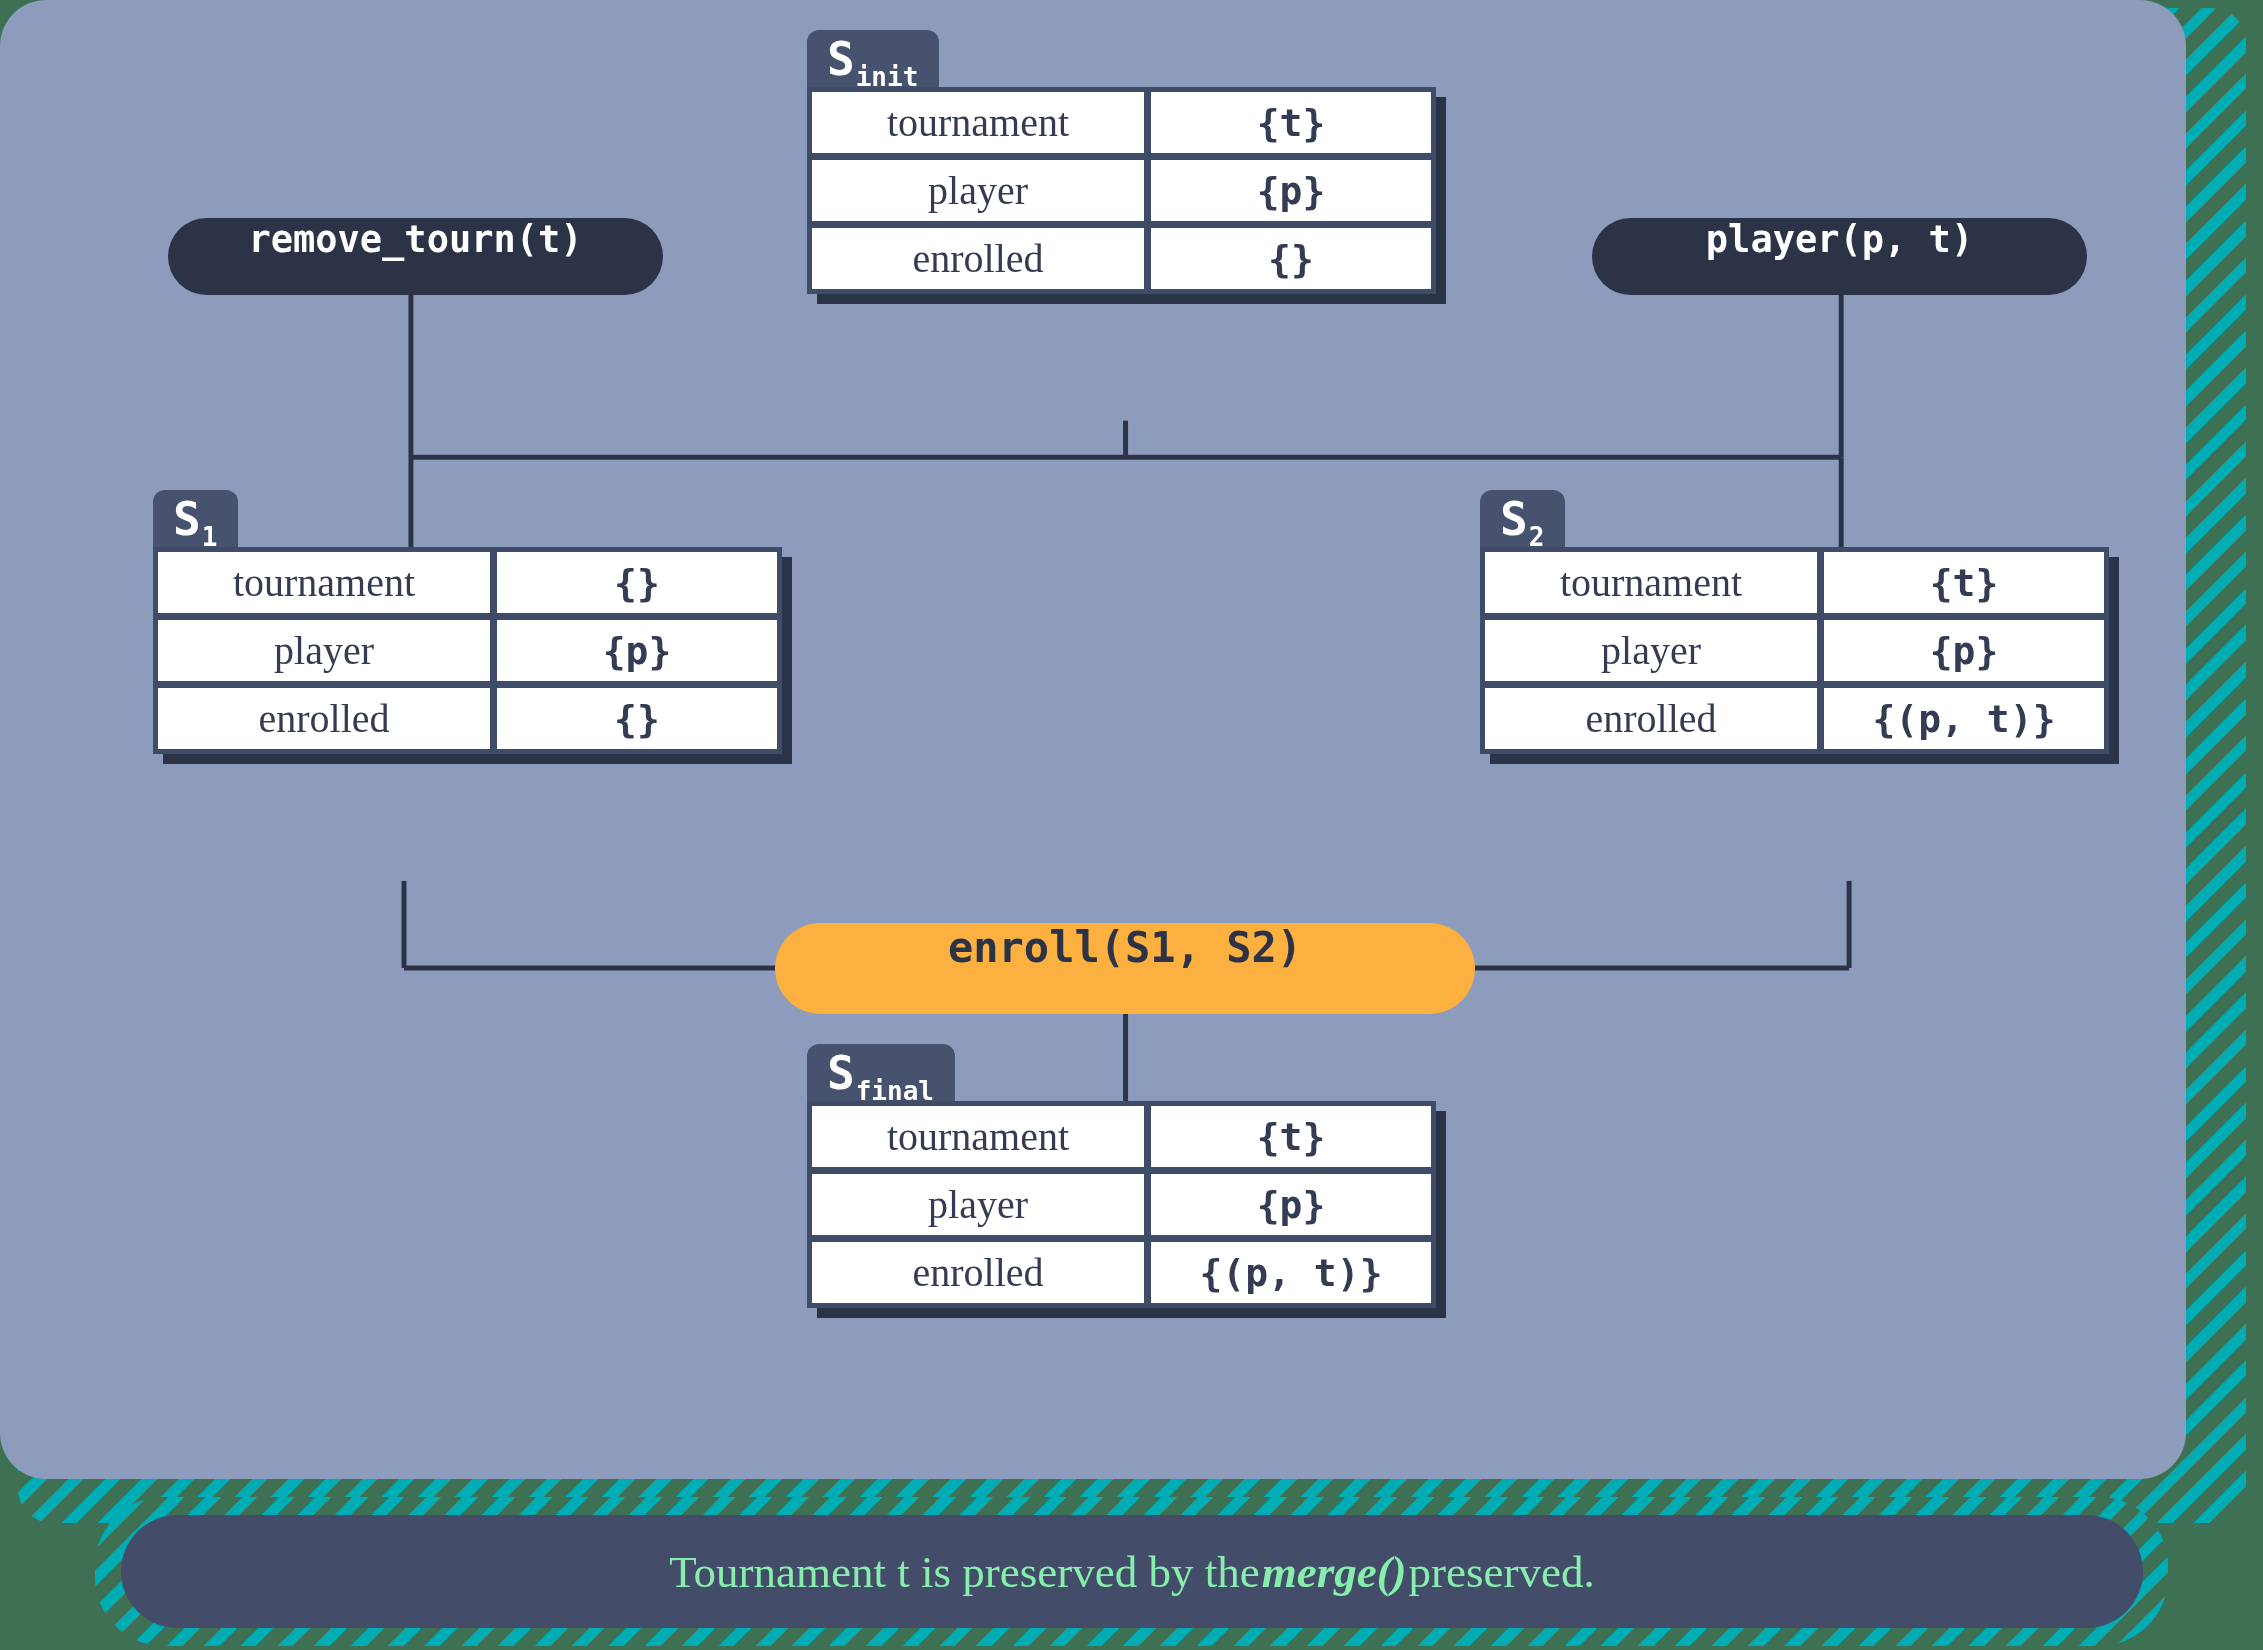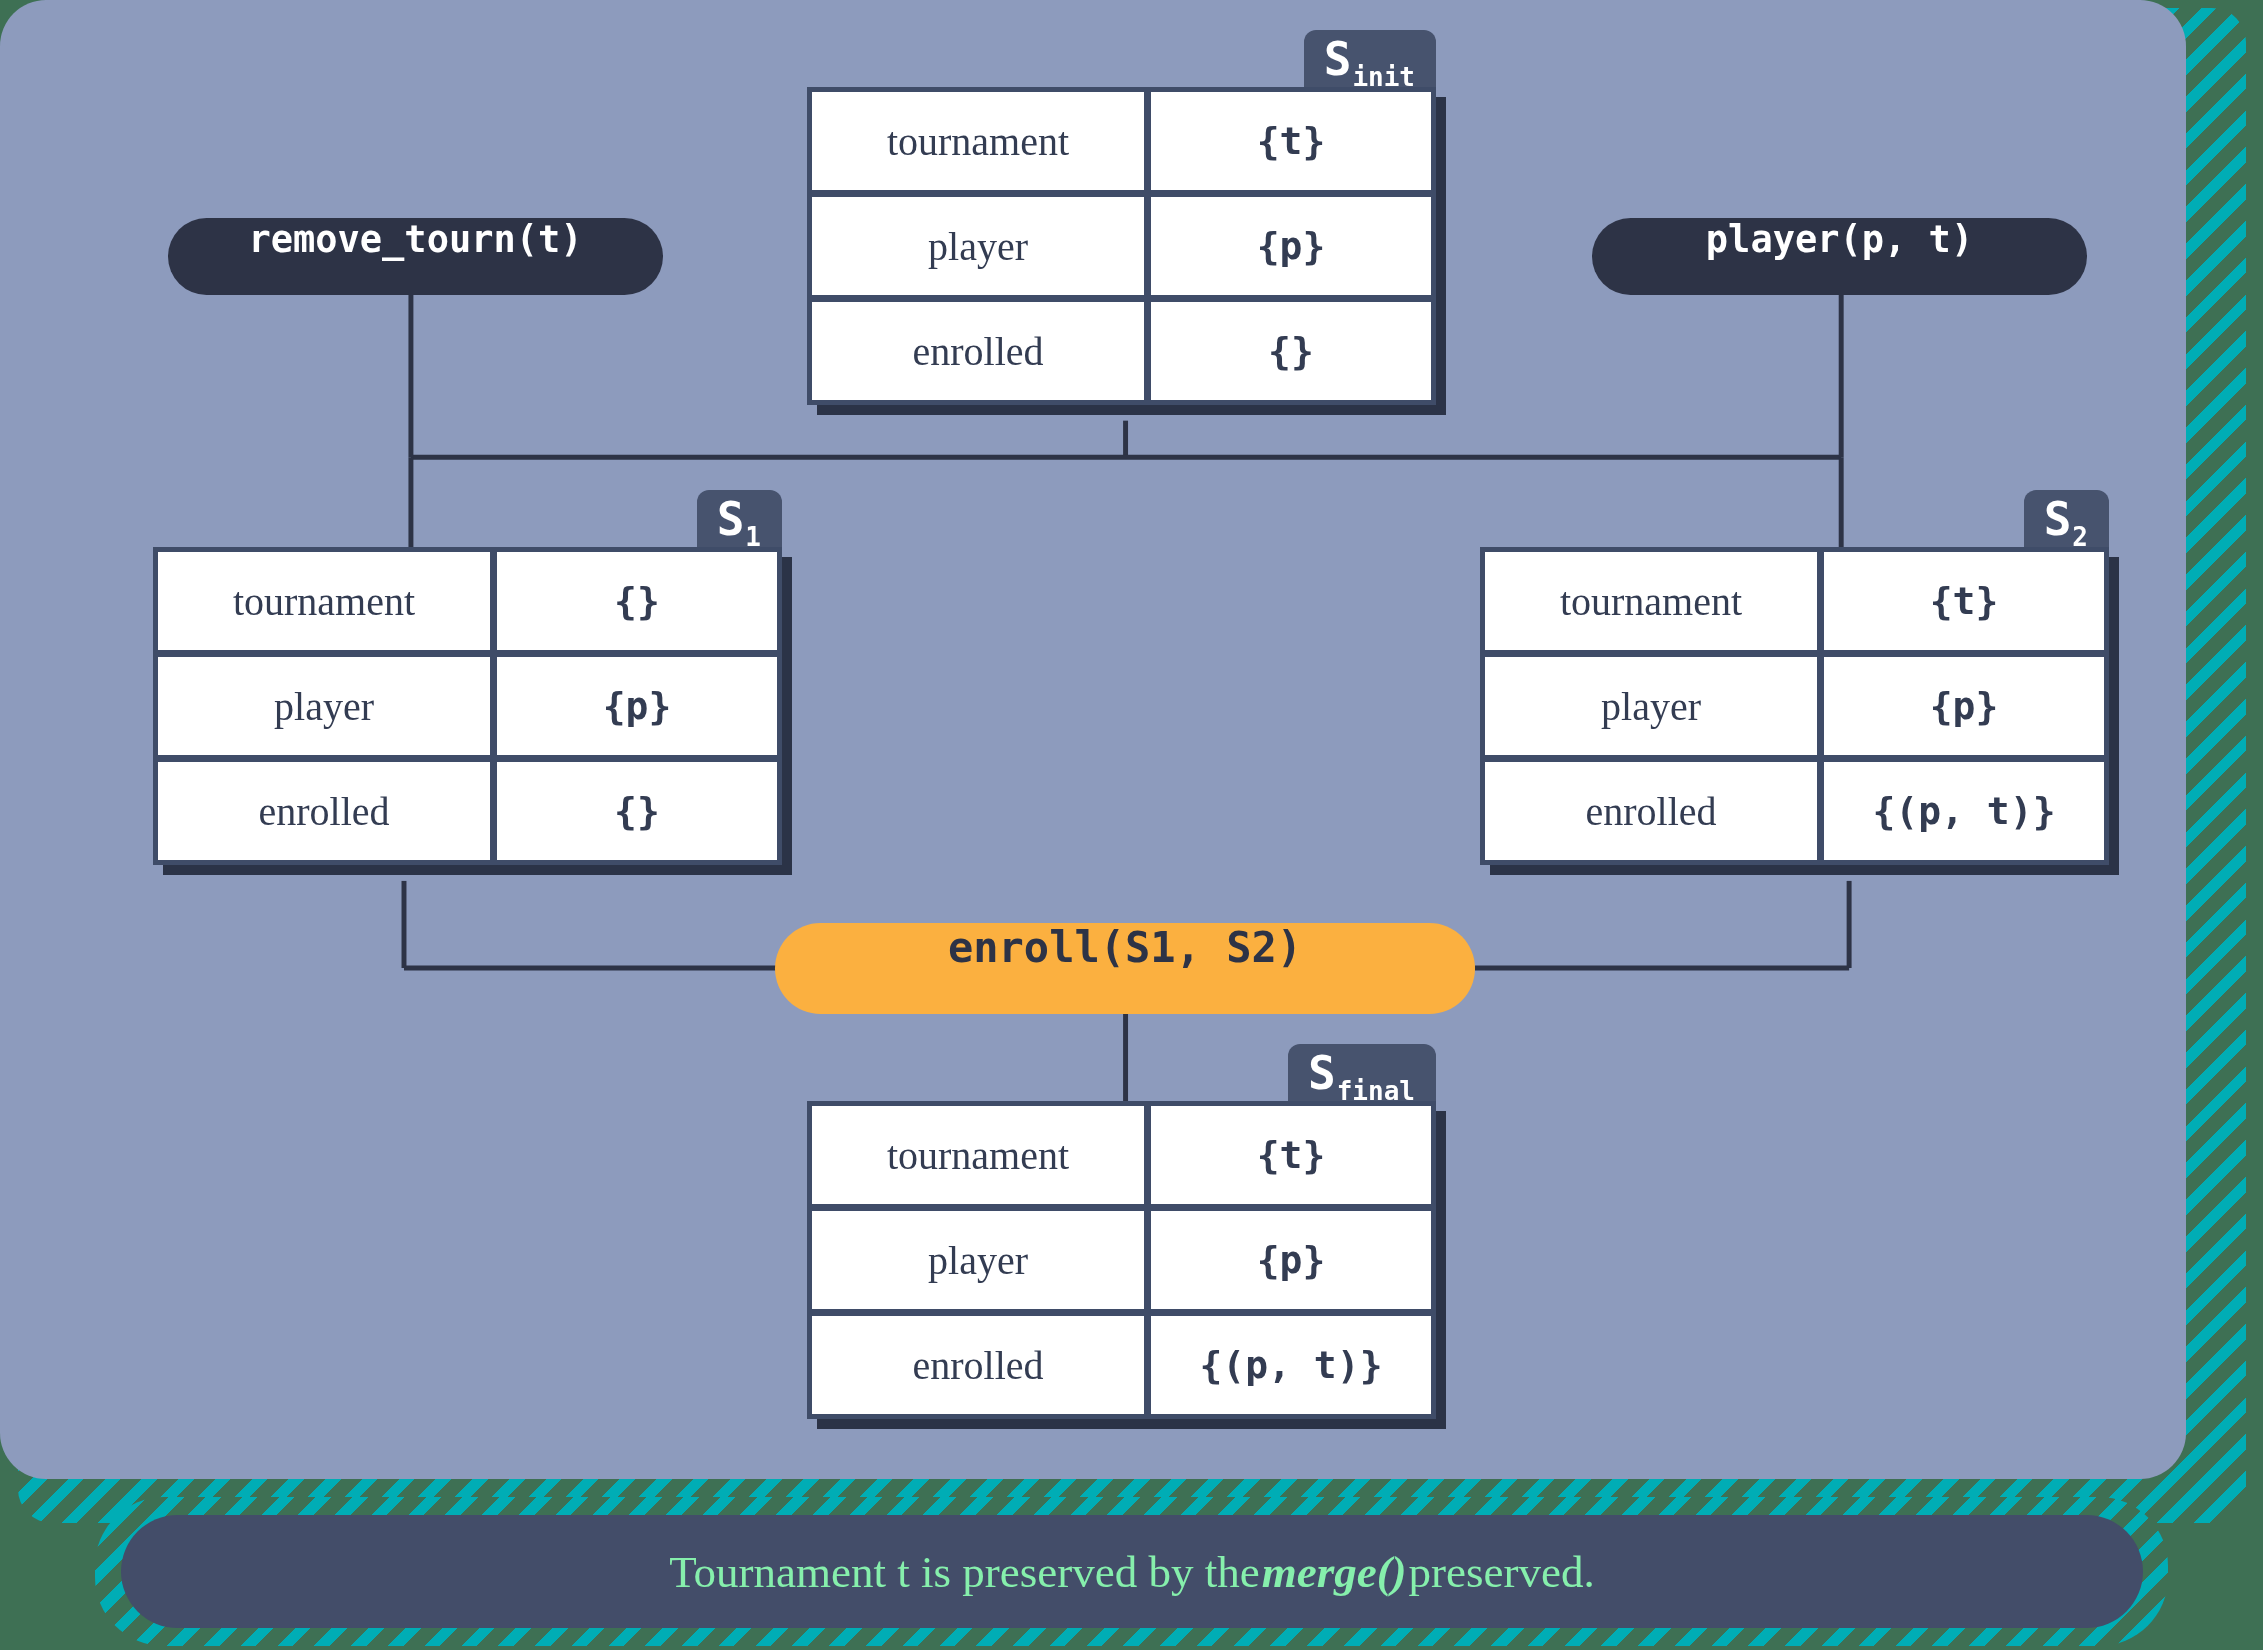--- a/index.html
+++ b/index.html
@@ -65,21 +65,20 @@
     width: 2263px;
     height: 1650px;
     z-index: 4;
     pointer-events: none;
   }
 
   
   .state {
     position: absolute;
     z-index: 6;
-    text-align: right;
   }
   .state-tab {
     position: relative;
     display: inline-block;
     background: #47536E;
     border-radius: 12px 12px 0 0;
     padding: 6px 22px 4px 20px;
     line-height: 1;
     white-space: nowrap;
   }
@@ -109,21 +108,21 @@
     grid-template-columns: var(--colA) var(--colB);
     gap: 7px;
     padding: 0;
   }
   .cell {
     background: #FFFFFF;
     color: #333C52;
     display: flex;
     align-items: center;
     justify-content: center;
-    height: 98px;
+    height: 61px;
     font-size: 40px;
   }
   .cell.key {
     font-family: "Liberation Serif", serif;
   }
   .cell.val {
     font-family: "DejaVu Sans Mono", monospace;
     font-weight: bold;
     font-size: 38px;
   }

